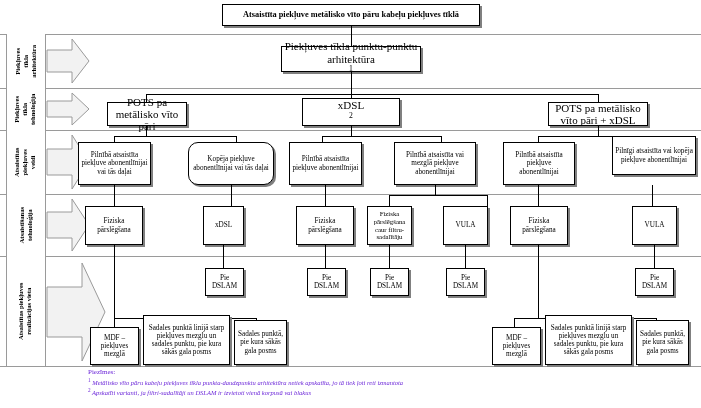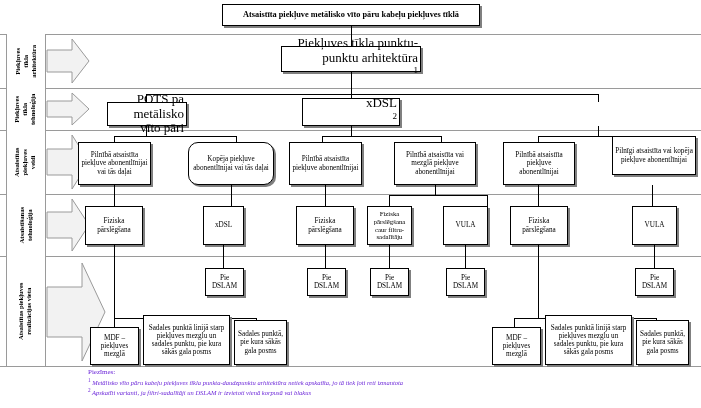--- a/index.html
+++ b/index.html
@@ -15,21 +15,21 @@
     box-shadow:2px 2px 0 0 #808080;
     display:flex;align-items:center;justify-content:center;
     text-align:center;
     font-family:"Liberation Serif", serif;
     line-height:1.12;
     color:#000;
     padding:1px 2px;
   }
   .box span{display:block;width:100%;}
   .t-title{font-weight:bold;font-size:8.3px;}
-  .t-n{font-size:13px;text-align:right;}
+  .t-n{font-size:11px;}
   .t-s{font-size:7.2px;}
   .t-xs{font-size:6.8px;}
 
   
   .ln{position:absolute;background:#000;}
   .lnv{width:1px;}
   .lnh{height:1px;}
 
   
   .band-sep{position:absolute;left:0;width:701px;height:1px;background:#9a9a9a;}
@@ -153,20 +153,23 @@
   <div class="ln lnv" style="left:146px;top:94px;height:8px;"></div>
   <div class="ln lnv" style="left:351px;top:94px;height:8px;"></div>
   <div class="ln lnv" style="left:598px;top:94px;height:8px;"></div>
 
   <div class="box t-n" style="left:107px;top:102px;width:80px;height:24px;">
     <span>POTS pa metālisko vīto pāri</span>
   </div>
   <div class="box t-n" style="left:302px;top:98px;width:98px;height:28px;">
     <span><span>xDSL</span><sup>2</sup></span>
   </div>
+  <div class="box t-n" style="left:548px;top:102px;width:100px;height:24px;">
+    <span>POTS pa metālisko vīto pāri + xDSL</span>
+  </div>
 
   <div class="ln lnv" style="left:146px;top:126px;height:10px;"></div>
   <div class="ln lnh" style="left:114px;top:136px;width:122px;"></div>
   <div class="ln lnv" style="left:114px;top:136px;height:6px;"></div>
   <div class="ln lnv" style="left:236px;top:136px;height:6px;"></div>
 
   <div class="ln lnv" style="left:351px;top:126px;height:10px;"></div>
   <div class="ln lnh" style="left:322px;top:136px;width:119px;"></div>
   <div class="ln lnv" style="left:322px;top:136px;height:6px;"></div>
   <div class="ln lnv" style="left:441px;top:136px;height:6px;"></div>

